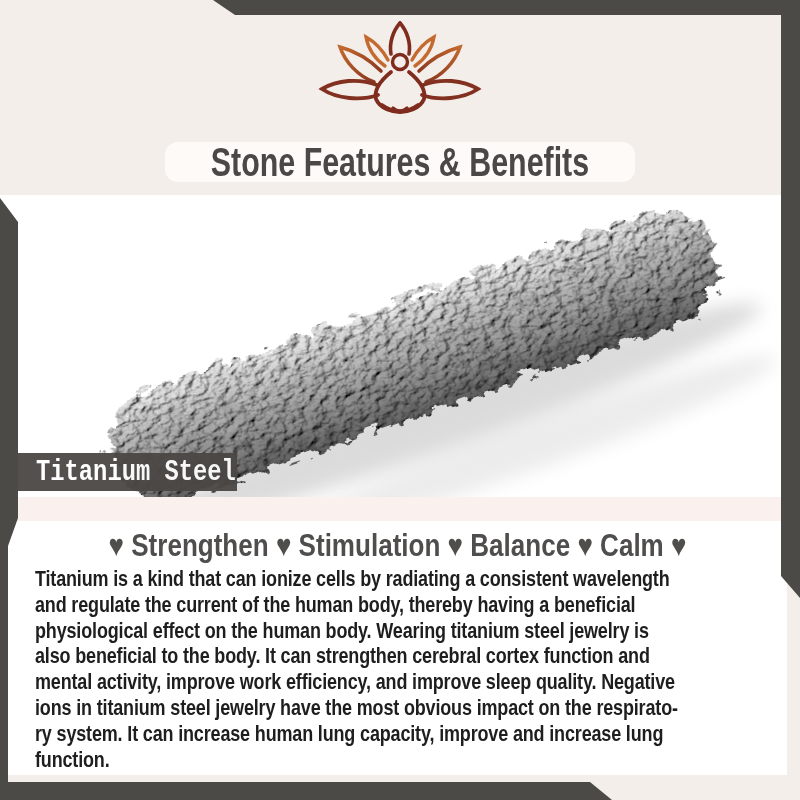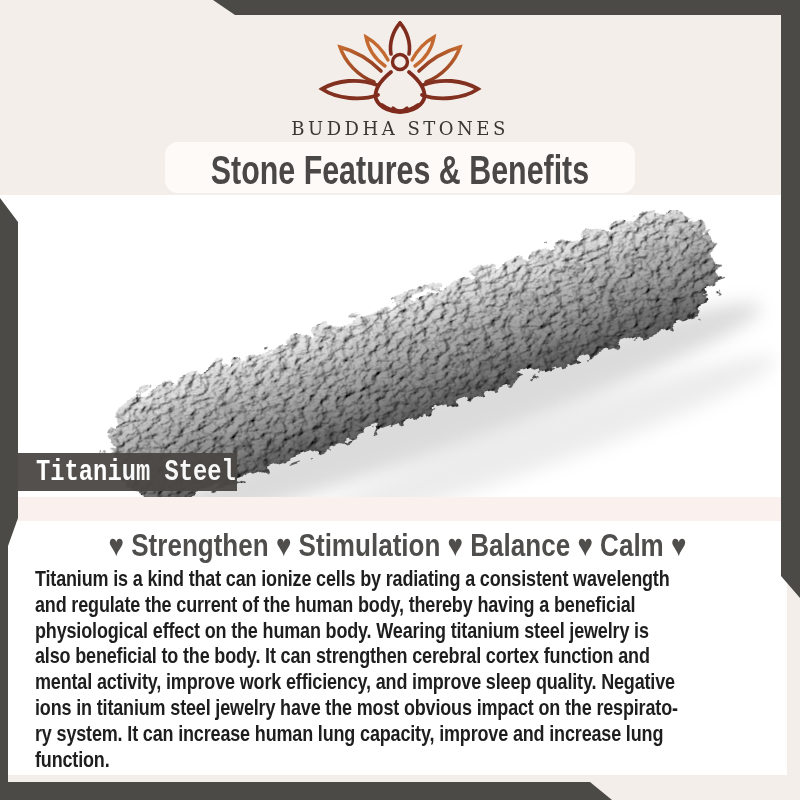--- a/index.html
+++ b/index.html
@@ -27,23 +27,23 @@
   .frame-svg{position:absolute;left:0;top:0;width:800px;height:800px;z-index:5;pointer-events:none;}
 
   .logo-area{position:absolute;left:0;top:18px;width:800px;text-align:center;z-index:3;}
   .logo-svg{display:block;margin:0 auto;}
   .brand-name{
     margin-top:2px;
     font-family:"DejaVu Serif","Liberation Serif",serif;
     font-size:18px;letter-spacing:3.5px;color:var(--brand-text);
   }
   .title-band{
-    position:absolute;left:165px;top:142px;width:470px;height:51px;
+    position:absolute;left:165px;top:142px;width:470px;height:40px;
     background:var(--band-white);z-index:3;
-    display:flex;align-items:flex-end;justify-content:center;border-radius:13px;
+    display:flex;align-items:center;justify-content:center;border-radius:13px;
   }
   .page-title{
     font-size:40px;font-weight:bold;color:var(--title-text);
     white-space:nowrap;transform:scaleX(0.76);transform-origin:center;
   }
   .product-photo{position:absolute;left:0;top:195px;z-index:2;}
   .label-bar{
     position:absolute;left:18px;top:453px;width:219px;height:38px;
     background:var(--label-bar);opacity:0.95;z-index:4;
     display:flex;align-items:center;font-family:Liberation Mono, monospace;
@@ -99,21 +99,20 @@
       <g stroke="#7f2b1d">
         <path d="M115,5 C108,13 104,25 106,36" stroke-width="3.6"></path>
         <path d="M115,5 C122,13 126,25 124,36" stroke-width="3.6"></path>
         <circle cx="115" cy="44" r="7.5" stroke-width="3.4"></circle>
         <path d="M106,54 C95,63 89,73 91,81 C95,91 108,94 115,94 C122,94 135,91 139,81 C141,73 135,63 124,54" stroke-width="3.8"></path>
         <path d="M97,87 Q115,100 133,87" stroke-width="3.6"></path>
         <path d="M108,90 Q115,96 122,90" stroke-width="3.2"></path>
       </g>
     </g>
   </svg>
-  <div class="brand-name">BUDDHA STONES</div>
 </div>
 
 <div class="title-band">
   <div class="page-title">Stone Features &amp; Benefits</div>
 </div>
 
 <svg class="product-photo" width="800" height="302" viewBox="0 0 800 302">
   <defs>
     <linearGradient id="metal" x1="0" y1="0" x2="0" y2="1">
       <stop offset="0" stop-color="#efefef"></stop>

